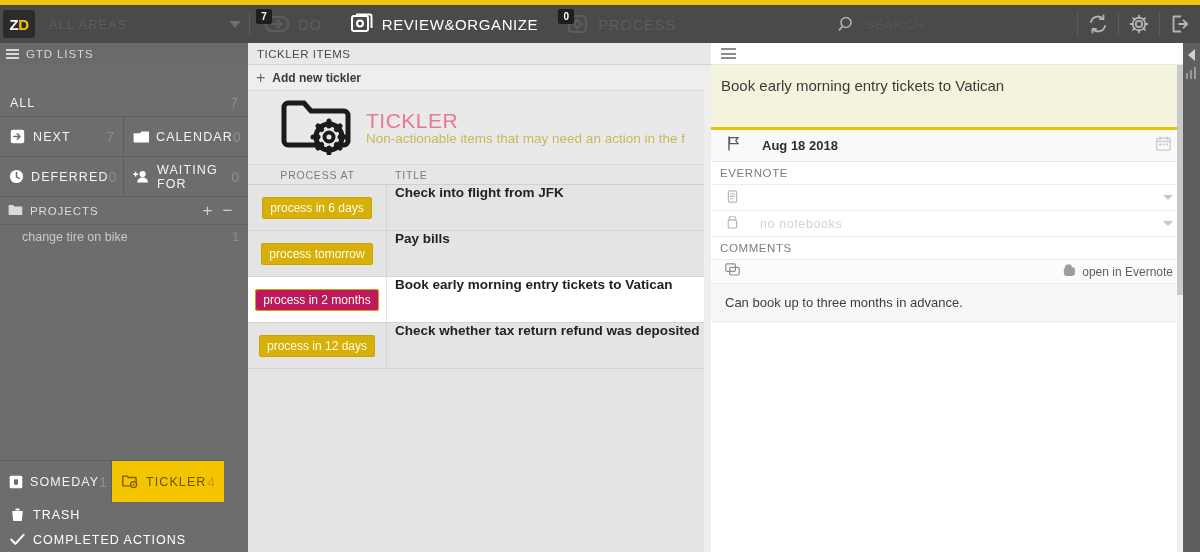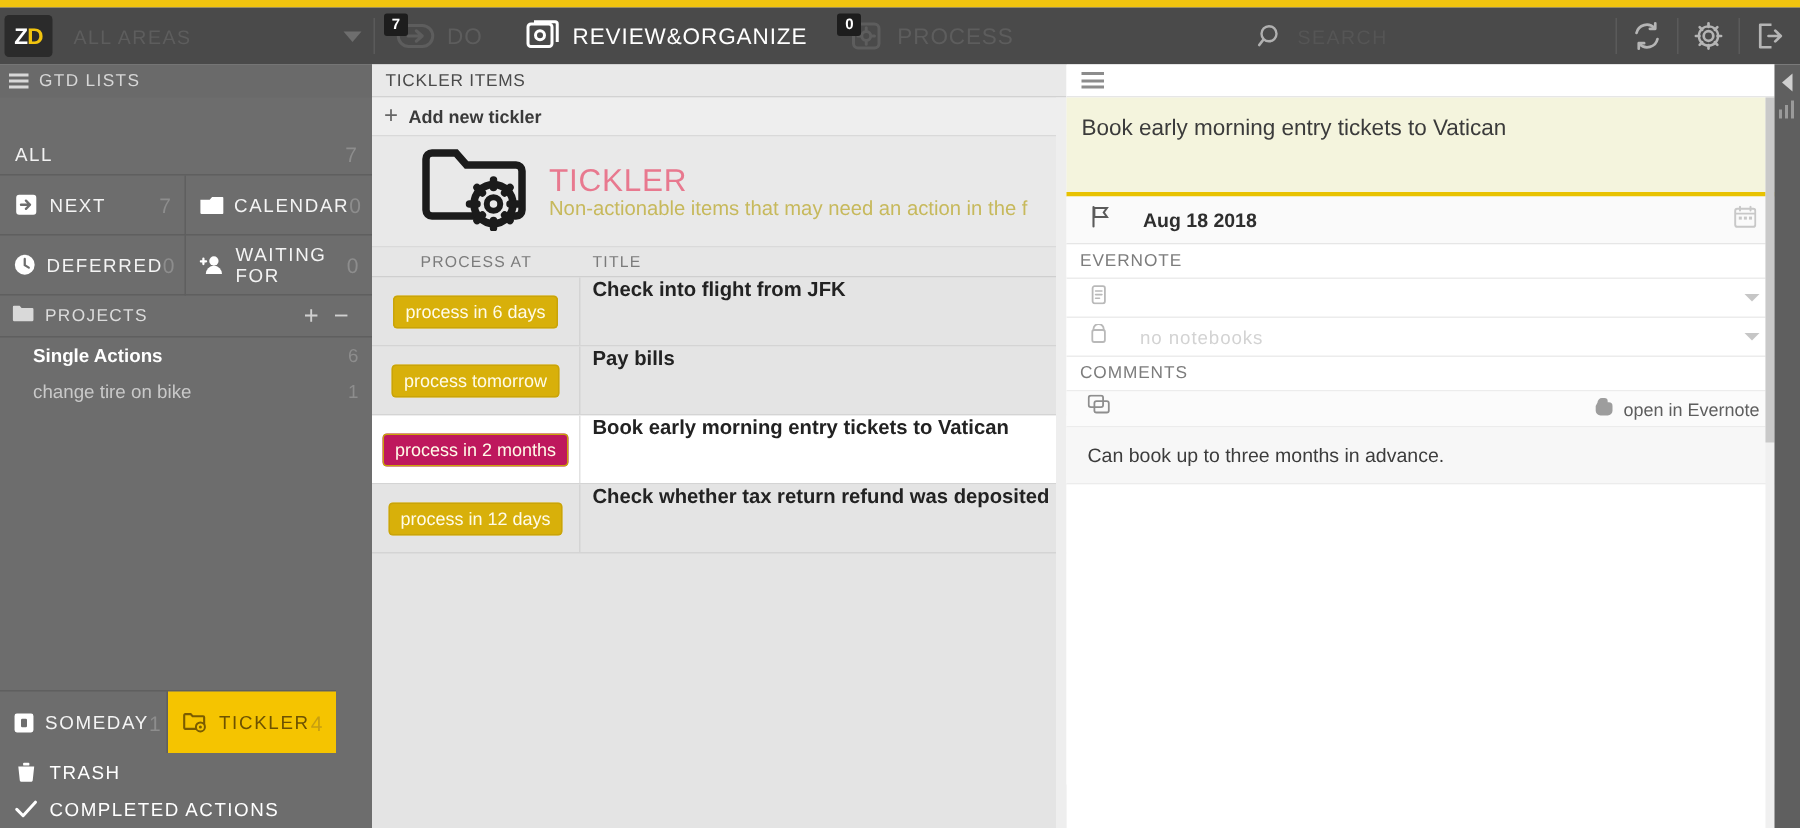--- a/index.html
+++ b/index.html
@@ -390,24 +390,20 @@
       <span>
         <svg width="15" height="12" viewBox="0 0 15 12">
           <path d="M0.6 1.6 a0.7 0.7 0 0 1 0.7 -0.7 h3.8 l1.3 1.5 h7.2 a0.7 0.7 0 0 1 0.7 0.7 v7.3 a0.7 0.7 0 0 1 -0.7 0.7 H1.3 a0.7 0.7 0 0 1 -0.7 -0.7 z" fill="#d9d9d9"></path>
         </svg>
       </span>
       <span class="ttl">PROJECTS</span>
       <span class="pbtn">+</span>
       <span class="pbtn">−</span>
     </div>
 
-    <div class="proj-item bold">
-      <span class="nm">Single Actions</span>
-      <span class="cnt">6</span>
-    </div>
     <div class="proj-item norm">
       <span class="nm">change tire on bike</span>
       <span class="cnt">1</span>
     </div>
 
     <div class="sb-bottom">
       <div class="sb-two">
 
         <div class="cell-someday">
           <span class="ico" style="width:17px;margin-right:7px;display:flex;justify-content:center;">

